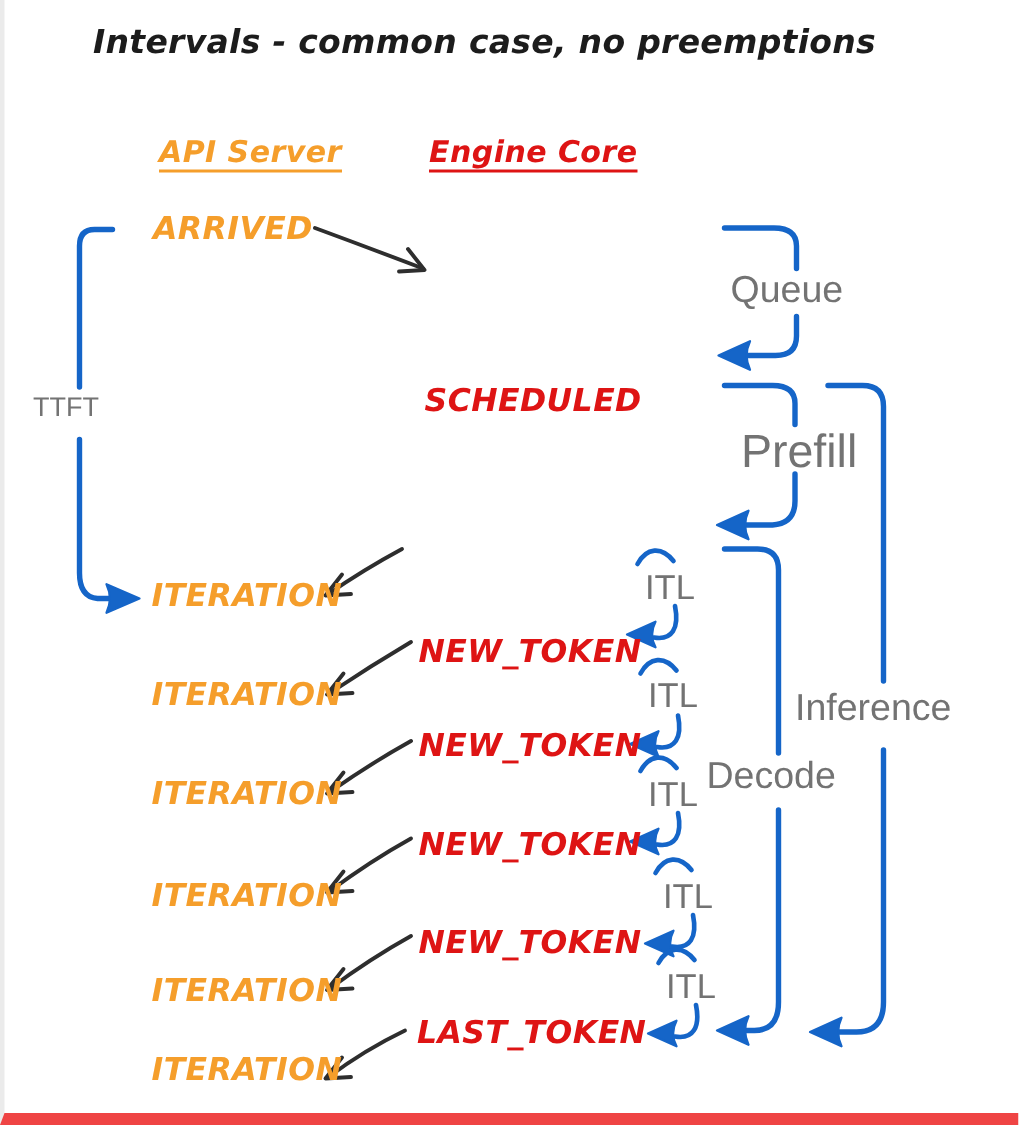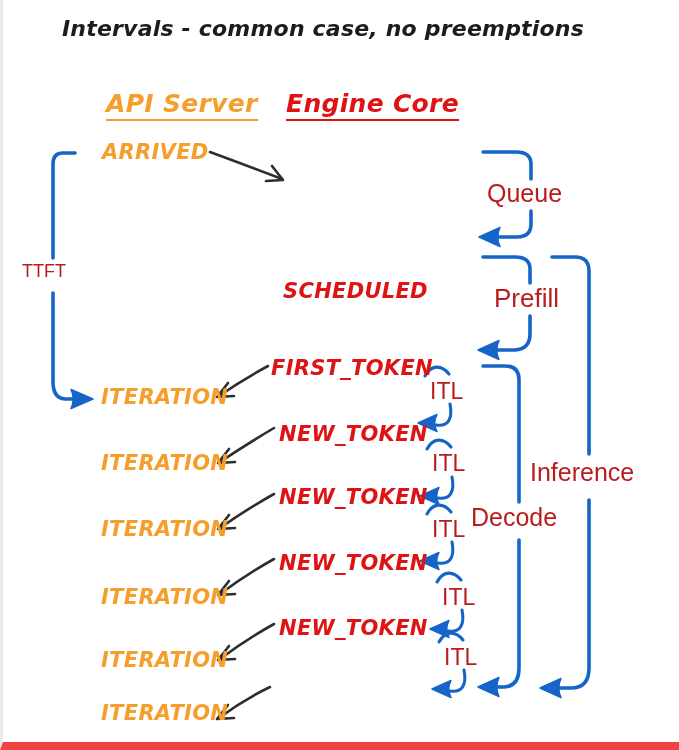--- a/index.html
+++ b/index.html
@@ -6,26 +6,26 @@
   .canvas{
     position:relative;width:679px;height:750px;background:#fff;overflow:hidden;
     border-left:3px solid #ebebeb;border-bottom:8px solid #ef4444;box-sizing:border-box;
     font-family:"Liberation Sans",sans-serif;
   }
   .strokes{position:absolute;left:0;top:0;width:679px;height:750px;}
   .lbl{position:absolute;white-space:nowrap;line-height:1.1;}
   
   .hw{font-family:"DejaVu Sans",sans-serif;font-style:italic;font-weight:600;letter-spacing:.3px;}
   .title{color:#1c1c1c;font-size:22px;left:40px;top:17px;width:560px;text-align:center;letter-spacing:.2px;}
-  .hdr{font-size:25px;border-bottom:2px solid currentColor;padding-bottom:1px;}
+  .hdr{font-size:20px;border-bottom:2px solid currentColor;padding-bottom:1px;}
   .api{color:#F59E2B;}
   .eng{color:#DE1414;}
   .ev{font-size:21px;}
   
-  .iv{color:#b91c1c;font-family:"Liberation Sans",sans-serif;font-weight:400;}
+  .iv{color:#737373;font-family:"Liberation Sans",sans-serif;font-weight:400;}
   .b{fill:none;stroke:#1565C8;stroke-width:3.6;stroke-linecap:round;}
   .bt{fill:none;stroke:#1565C8;stroke-width:3.1;stroke-linecap:round;}
   .bh{fill:#1565C8;stroke:#1565C8;stroke-width:1.5;stroke-linejoin:round;}
   .k{fill:none;stroke:#2e2e2e;stroke-width:2.6;stroke-linecap:round;stroke-linejoin:round;}
 </style>
 </head>
 <body>
 
 <div class="canvas">
 
@@ -123,30 +123,30 @@
   <div class="lbl hw ev api" style="left:99px;top:141px;">ARRIVED</div>
 
   <div class="lbl hw hdr eng" style="left:283px;top:90px;">Engine Core</div>
   <div class="lbl hw ev api" style="left:98px;top:386px;">ITERATION</div>
   <div class="lbl hw ev api" style="left:98px;top:452px;">ITERATION</div>
   <div class="lbl hw ev api" style="left:98px;top:518px;">ITERATION</div>
   <div class="lbl hw ev api" style="left:98px;top:586px;">ITERATION</div>
   <div class="lbl hw ev api" style="left:98px;top:649px;">ITERATION</div>
   <div class="lbl hw ev api" style="left:98px;top:702px;">ITERATION</div>
 
-  <div class="lbl hw ev eng" style="left:280px;top:256px;margin-top:24px;">SCHEDULED</div>
-  <div class="lbl hw ev eng" style="left:268px;top:357px;">FIRST_TOKEN</div>
+  <div class="lbl hw ev eng" style="left:280px;top:256px;">SCHEDULED</div>
   <div class="lbl hw ev eng" style="left:276px;top:423px;">NEW_TOKEN</div>
   <div class="lbl hw ev eng" style="left:276px;top:486px;">NEW_TOKEN</div>
   <div class="lbl hw ev eng" style="left:276px;top:552px;">NEW_TOKEN</div>
   <div class="lbl hw ev eng" style="left:276px;top:617px;">NEW_TOKEN</div>
+  <div class="lbl hw ev eng" style="left:275px;top:677px;">LAST_TOKEN</div>
 
   <div class="lbl iv" style="left:19px;top:262px;font-size:18px;">TTFT</div>
   <div class="lbl iv" style="left:484px;top:180px;font-size:25px;">Queue</div>
-  <div class="lbl iv" style="left:491px;top:284px;font-size:26px;">Prefill</div>
+  <div class="lbl iv" style="left:491px;top:284px;font-size:31px;">Prefill</div>
   <div class="lbl iv" style="left:468px;top:504px;font-size:25px;">Decode</div>
   <div class="lbl iv" style="left:527px;top:459px;font-size:25px;">Inference</div>
   <div class="lbl iv" style="left:427px;top:379px;font-size:23px;">ITL</div>
   <div class="lbl iv" style="left:429px;top:451px;font-size:23px;">ITL</div>
   <div class="lbl iv" style="left:429px;top:517px;font-size:23px;">ITL</div>
   <div class="lbl iv" style="left:439px;top:585px;font-size:23px;">ITL</div>
   <div class="lbl iv" style="left:441px;top:645px;font-size:23px;">ITL</div>
 
 </div>
 

